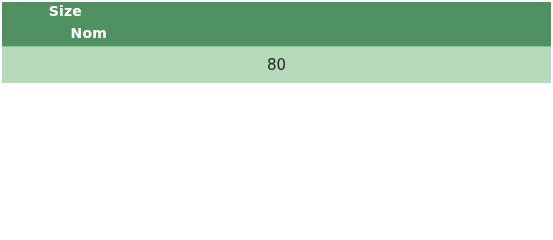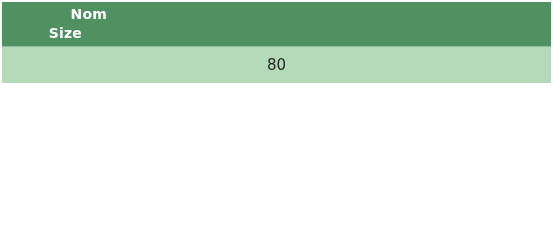--- a/index.html
+++ b/index.html
@@ -102,22 +102,22 @@
     white-space: nowrap;
   }
 </style>
 </head>
 <body>
 
 <div class="table-widget">
 
   <div class="header-band">
     <div class="header-labels">
+      <span class="header-line line-2">Size</span>
       <span class="header-line line-1">Nom</span>
-      <span class="header-line line-2">Size</span>
     </div>
   </div>
 
   <div class="row-separator"></div>
 
   <div class="data-row">
     <div class="data-cell">80</div>
   </div>
 
 </div>

